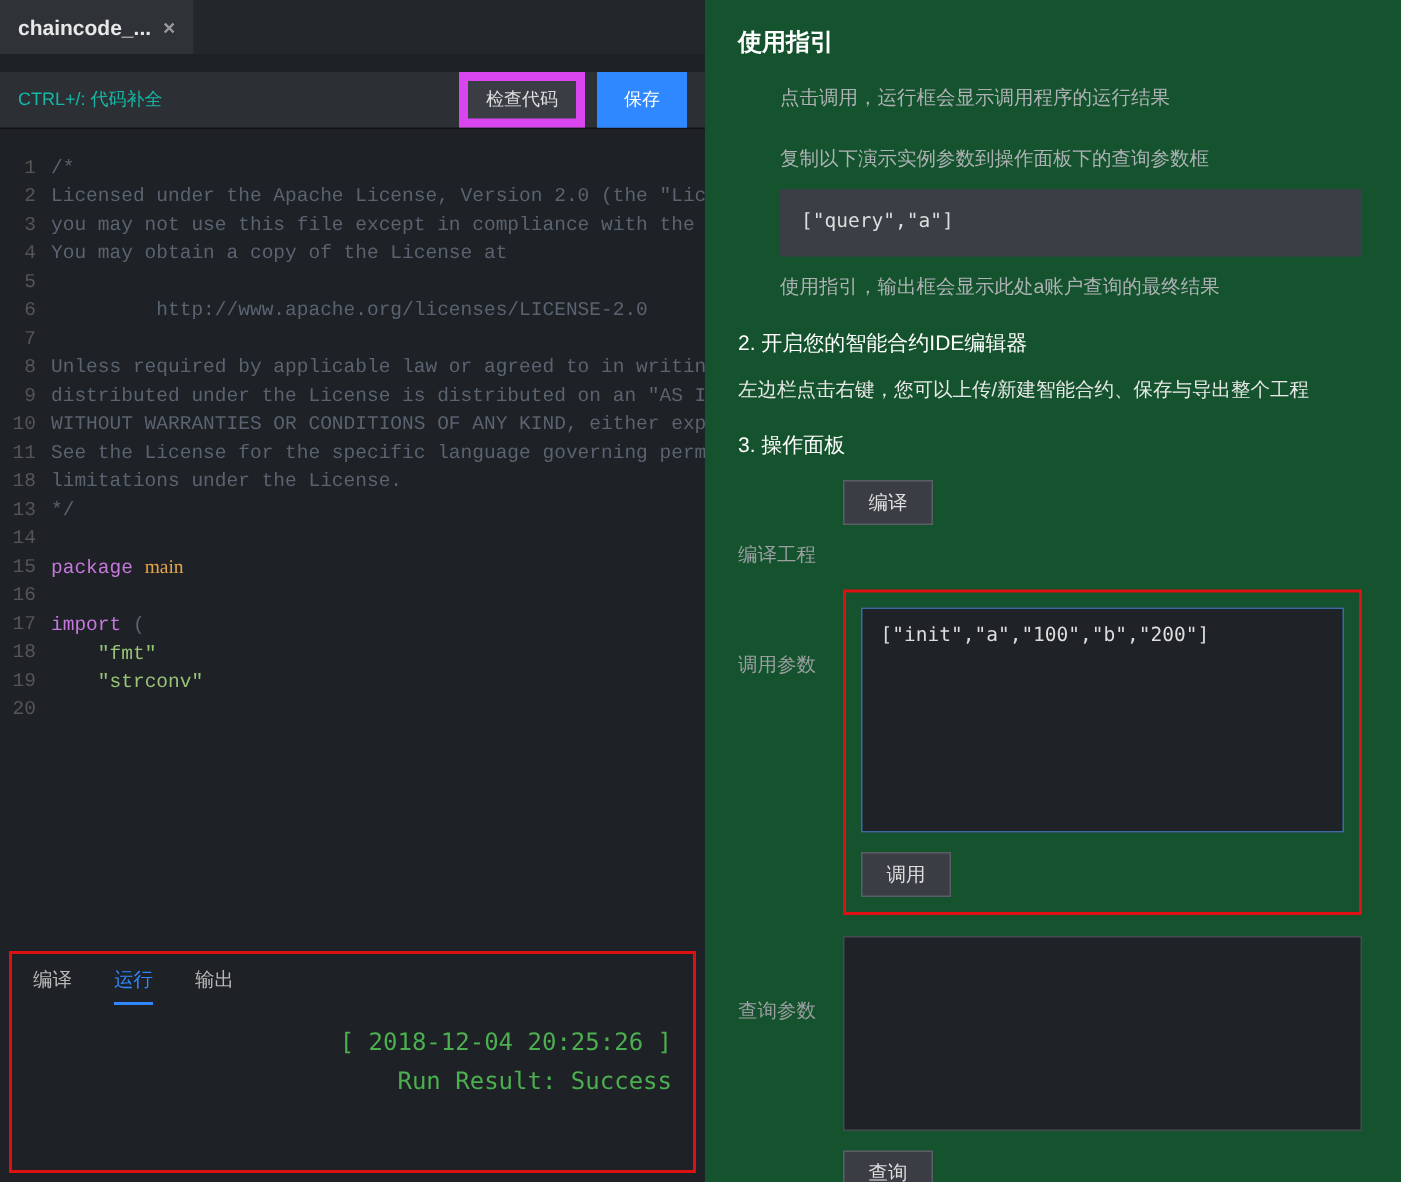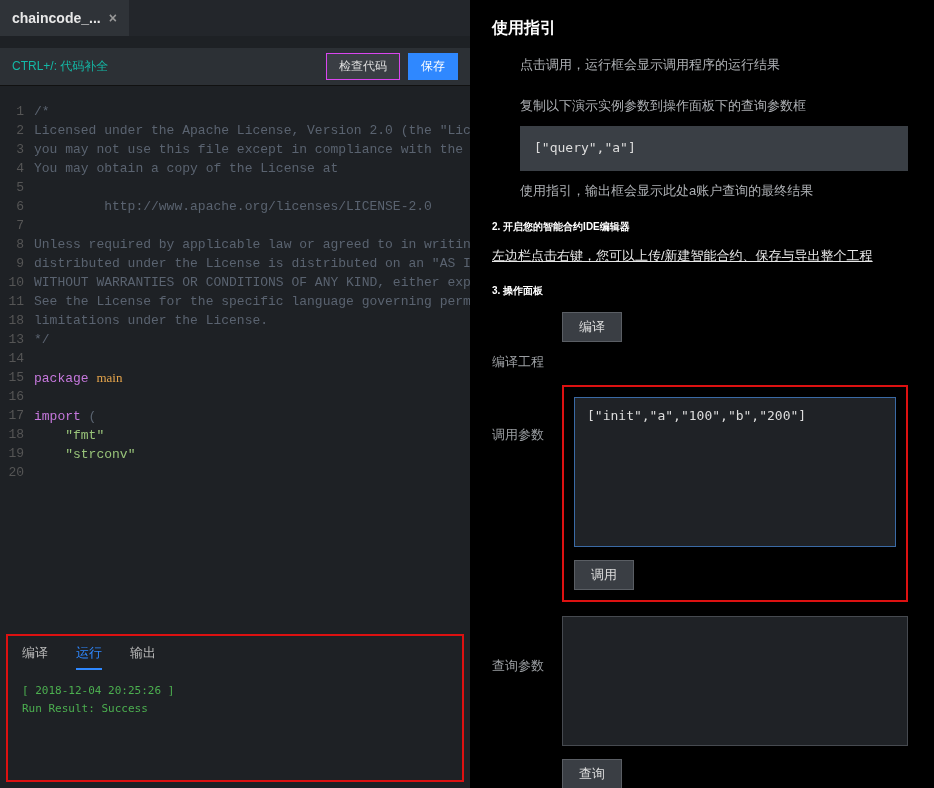--- a/index.html
+++ b/index.html
@@ -4,57 +4,57 @@
 <style>
 * { margin: 0; padding: 0; box-sizing: border-box; }
 body {
   width: 934px; height: 788px;
   background: #1a1d21;
   font-family: "Segoe UI", "Microsoft YaHei", sans-serif;
   font-size: 13px; color: #c5c5c5;
   display: flex; overflow: hidden;
 }
 .left-pane { width: 470px; display: flex; flex-direction: column; background: #1e2125; gap: 12px; }
-.right-pane { flex: 1; background: #000000; padding: 18px 26px 18px 22px; overflow: auto; }
+.right-pane { flex: 1; background: #14532d; padding: 18px 26px 18px 22px; overflow: auto; }
 
 
 .tab-bar { height: 36px; background: #23262b; display: flex; align-items: stretch; }
 .tab { background: #2f3338; color: #e8e8e8; font-weight: 600; padding: 0 12px; display: flex; align-items: center; font-size: 14px; gap: 8px; }
 .tab .close { color: #999; font-size: 14px; cursor: pointer; }
 
 
 .toolbar { height: 38px; background: #2c3035; display: flex; align-items: center; padding: 0 12px; gap: 8px; border-bottom: 1px solid #111; }
 .toolbar .hint { color: #14b8a6; font-size: 12px; flex: 1; }
-.btn { border: 1px solid #d946ef; background: #3a3e44; color: #ddd; padding: 4px 12px; font-size: 12px; cursor: pointer; }
+.btn { border: 6px solid #d946ef; background: #3a3e44; color: #ddd; padding: 4px 12px; font-size: 12px; cursor: pointer; }
 .btn-primary { background: #2f88ff; border-color: #2f88ff; color: #fff; }
 
 
 .editor { flex: 1; display: flex; font-family: Consolas,"Courier New",monospace; font-size: 13px; line-height: 19px; overflow: hidden; background: #1e2125; }
 .gutter { width: 30px; text-align: right; color: #555; padding-top: 4px; user-select: none; }
 .gutter div { padding-right: 6px; }
 .code { flex: 1; padding: 4px 8px 4px 4px; white-space: pre; color: #5a6370; overflow: hidden; }
 .kw { color: #c678dd; }
 .pkg { color: #e5a44b; font-family: Liberation Serif, serif; }
 .str { color: #98c379; }
 
 
 .console-wrap { border: 2px solid #d11; margin: 6px; background: #1e2125; }
 .console-tabs { display: flex; padding: 8px 14px 0 14px; gap: 28px; font-size: 13px; }
 .console-tabs span { color: #b9b9b9; padding-bottom: 6px; cursor: pointer; }
 .console-tabs span.active { color: #2f88ff; border-bottom: 2px solid #2f88ff; }
-.console-body { padding: 12px 14px 40px 14px; font-family: Consolas,monospace; font-size: 11px; color: #4caf50; line-height: 1.6; min-height: 110px; }
+.console-body { padding: 12px 14px 40px 14px; font-family: Consolas,monospace; font-size: 16px; color: #4caf50; line-height: 1.6; min-height: 110px; text-align: right; }
 
 
 .right-pane h2 { font-size: 16px; font-weight: 600; color: #fff; margin-bottom: 14px; }
 .step { margin-bottom: 16px; font-size: 13px; line-height: 1.9; }
 .step .desc { color: #aeb1b5; padding-left: 28px; }
 .step .bullet-title { color: #fff; font-weight: 600; }
 .step .bullet-title::before { content: "• "; margin: 0 6px 0 0; }
 .code-sample { background: #3a3f45; padding: 10px 14px; margin: 8px 0 8px 28px; font-family: Consolas,monospace; color: #ddd; font-size: 13px; }
-.section-title { color: #fff; font-weight: 700; margin: 14px 0 10px 0; font-size: 10px; }
+.section-title { color: #fff; font-weight: 400; margin: 14px 0 10px 0; font-size: 14px; }
 .panel-row { display: flex; align-items: flex-start; margin: 14px 0; gap: 14px; }
 .panel-label { width: 56px; color: #9b9ea2; font-size: 13px; padding-top: 6px; margin-top: 35px; }
 .panel-control { flex: 1; }
 .red-box { border: 2px solid #d11; padding: 10px; }
 .textarea-box { width: 100%; background: #1f2226; border: 1px solid #3a6aa5; color: #ddd; font-family: Consolas,monospace; font-size: 13px; padding: 10px 12px; min-height: 150px; resize: none; }
 .textarea-box.gray { border: 1px solid #464a50; min-height: 130px; }
 .subbtn { margin-top: 10px; background: #3a3e44; border: 1px solid #5a5e64; color: #ddd; padding: 5px 16px; font-size: 13px; cursor: pointer; }
 </style>
 </head>
 <body>
@@ -117,21 +117,21 @@
   </div>
 
   <div class="step">
     <div class="desc">复制以下演示实例参数到操作面板下的查询参数框</div>
     <div class="code-sample">["query","a"]</div>
     <div class="desc">使用指引，输出框会显示此处a账户查询的最终结果</div>
   </div>
 
   <div class="section-title">2. 开启您的智能合约IDE编辑器</div>
   <div class="step">
-    <div style="color:#e8e8e8;text-decoration:underline;">左边栏点击右键，您可以上传/新建智能合约、保存与导出整个工程</div>
+    <div style="color:#e8e8e8;">左边栏点击右键，您可以上传/新建智能合约、保存与导出整个工程</div>
   </div>
 
   <div class="section-title">3. 操作面板</div>
 
   <div class="panel-row">
     <div class="panel-label">编译工程</div>
     <div class="panel-control">
       <button class="subbtn" style="margin-top:0">编译</button>
     </div>
   </div>

